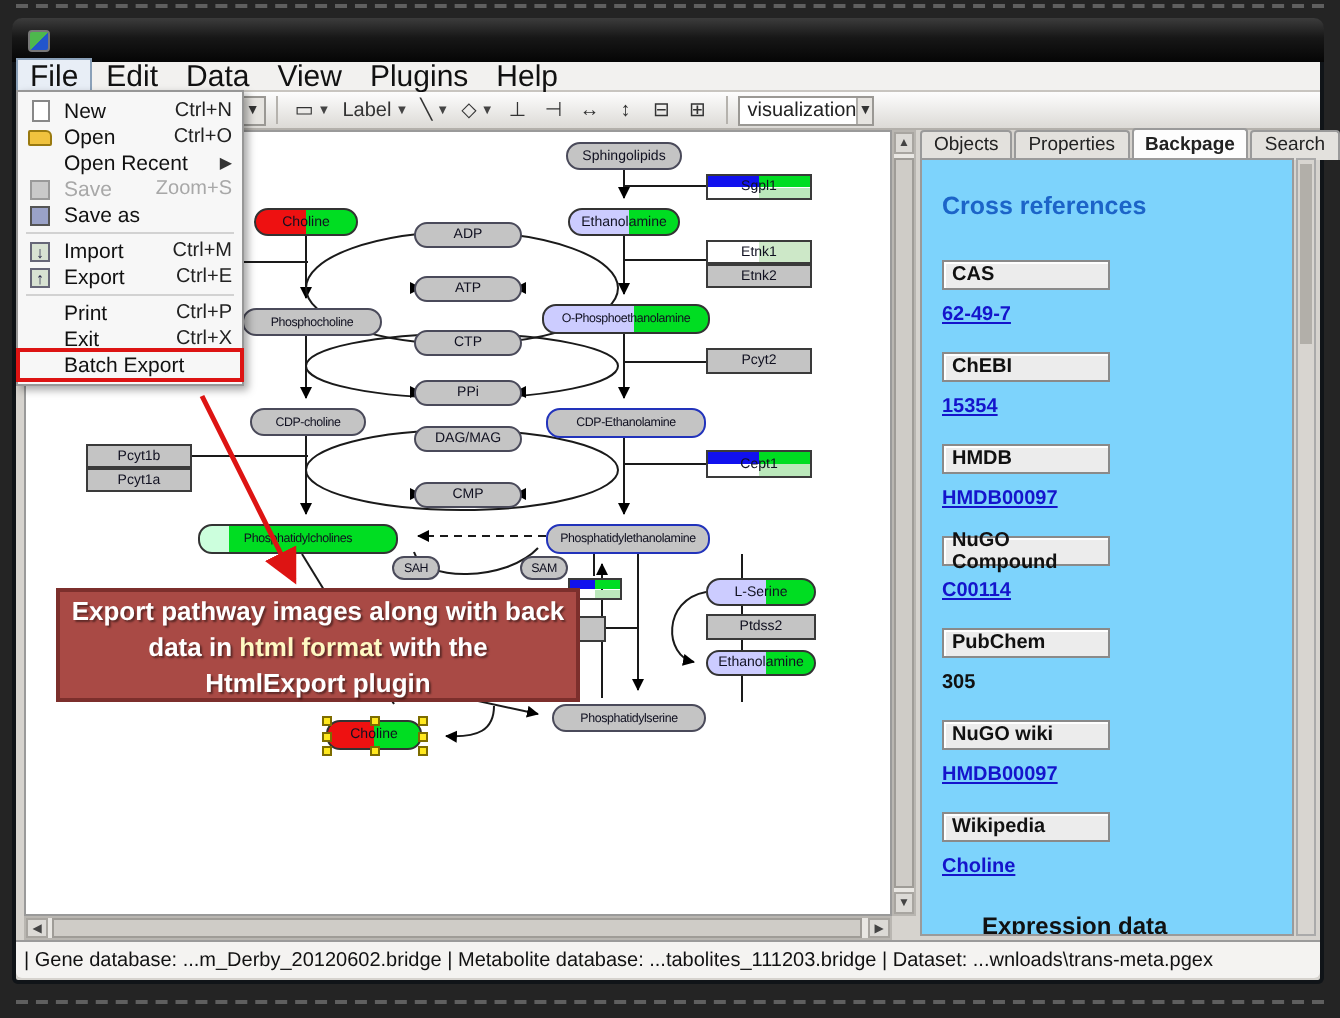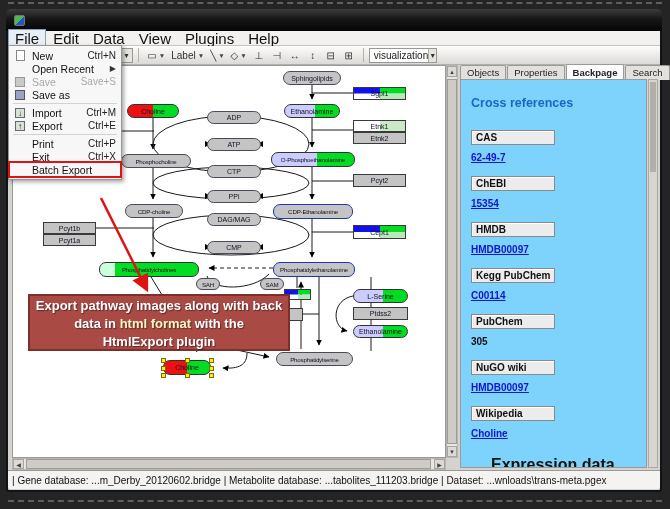--- a/index.html
+++ b/index.html
@@ -60,21 +60,21 @@
        margin-right:1px;border-radius:2px 2px 0 0;color:#222;}
   .tab.active{background:#fdfdfd;font-weight:bold;position:relative;top:-1px;padding-top:2px;}
   #panel-body{position:absolute;left:2px;top:14px;right:12px;bottom:2px;background:#7dd3fc;
               border:1px solid #9a9a9a;padding:16px 0 0 10px;overflow:hidden;}
   #panel-heading{color:#1c64c8;font-weight:bold;font-size:12.5px;margin-bottom:20px;}
   .sec-title{width:84px;height:15px;background:#ececec;border:1px solid #8a8a8a;
              box-shadow:inset 1px 1px 0 #ffffff;font-weight:bold;font-size:10px;color:#111;
              display:flex;align-items:center;padding-left:4px;}
   .sec-value{display:inline-block;font-size:10px;font-weight:bold;margin:7px 0 13px 0;color:#111;}
   a.sec-value{color:#1414cc;text-decoration:underline;}
-  #panel-footer{font-weight:bold;font-size:16px;color:#111;margin-top:4px;padding-left:20px;}
+  #panel-footer{font-weight:bold;font-size:12px;color:#111;margin-top:4px;padding-left:20px;}
   #panel-scroll{position:absolute;right:1px;top:14px;bottom:2px;width:10px;background:#d8d5d0;
                 border:1px solid #aaa;}
   #panel-scroll .thumb{position:absolute;left:1px;right:1px;top:2px;height:90px;background:#b2afa9;}
   
   #file-menu{position:absolute;left:8px;top:45px;width:114px;background:#f7f7f7;
              border:1px solid #979797;box-shadow:2px 2px 4px rgba(0,0,0,.35);padding:3px 1px;z-index:30;}
   .mi{display:flex;align-items:center;height:13px;font-size:10.5px;color:#111;padding:0 4px 0 2px;position:relative;}
   .mi .ic{width:16px;height:11px;margin-right:4px;display:flex;align-items:center;justify-content:center;
           font-size:8px;flex:none;}
   .mi .sc{margin-left:auto;font-size:10px;color:#222;}
@@ -269,21 +269,21 @@
         <span class="tab">Properties</span>
         <span class="tab active">Backpage</span>
         <span class="tab">Search</span>
       </div>
     <div id="panel-body">
       <div id="panel-heading">Cross references</div>
       <div id="panel-sections">
           <div><div class="sec-title">CAS</div><a class="sec-value" href="#">62-49-7</a></div>
           <div><div class="sec-title">ChEBI</div><a class="sec-value" href="#">15354</a></div>
           <div><div class="sec-title">HMDB</div><a class="sec-value" href="#">HMDB00097</a></div>
-          <div><div class="sec-title">Kegg PubChem</div><a class="sec-value" href="#">C00114</a></div>
+          <div><div class="sec-title">NuGO Compound</div><a class="sec-value" href="#">C00114</a></div>
           <div><div class="sec-title">PubChem</div><span class="sec-value">305</span></div>
           <div><div class="sec-title">NuGO wiki</div><a class="sec-value" href="#">HMDB00097</a></div>
           <div><div class="sec-title">Wikipedia</div><a class="sec-value" href="#">Choline</a></div>
         </div>
       <div id="panel-footer">Expression data</div>
     </div>
     <div id="panel-scroll">
       <span class="thumb"></span>
     </div>
   </div>
@@ -296,30 +296,37 @@
 
   <div id="file-menu">
       <div class="mi">
         <span class="ic">
           <span class="ic-newdoc"></span>
         </span>
         <span>New</span>
         <span class="sc">Ctrl+N</span>
       </div>
       <div class="mi">
+        <span class="ic">
+          <span class="ic-folder"></span>
+        </span>
+        <span>Open</span>
+        <span class="sc">Ctrl+O</span>
+      </div>
+      <div class="mi">
         <span class="ic"></span>
         <span>Open Recent</span>
         <span class="sub">▶</span>
       </div>
       <div class="mi disabled">
         <span class="ic">
           <span class="ic-disk gray"></span>
         </span>
         <span>Save</span>
-        <span class="sc">Save+S</span>
+        <span class="sc">Zoom+S</span>
       </div>
       <div class="mi">
         <span class="ic">
           <span class="ic-disk"></span>
         </span>
         <span>Save as</span>
       </div>
       <div class="menu-sep"></div>
       <div class="mi">
         <span class="ic">

